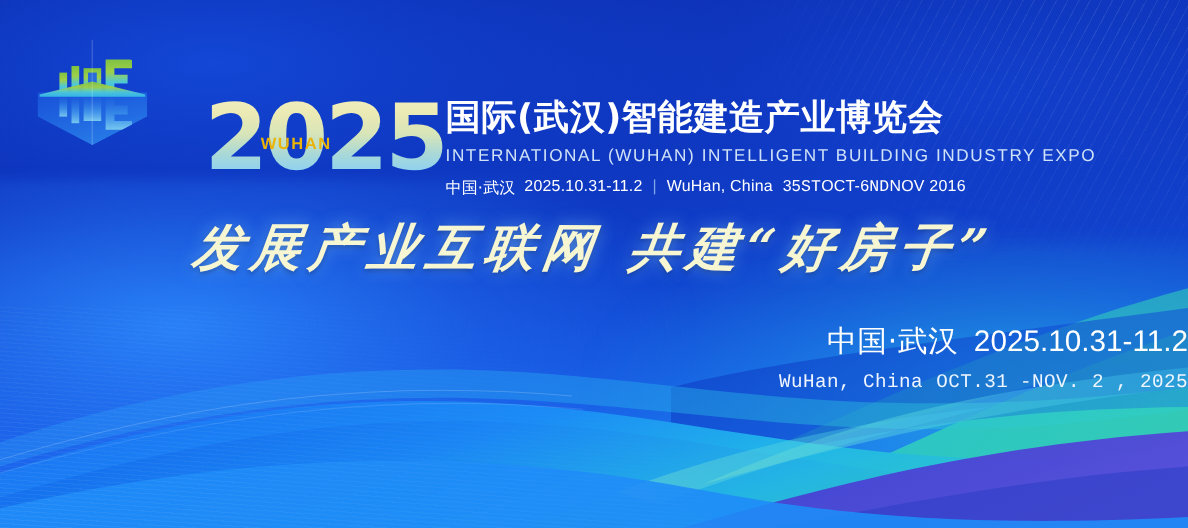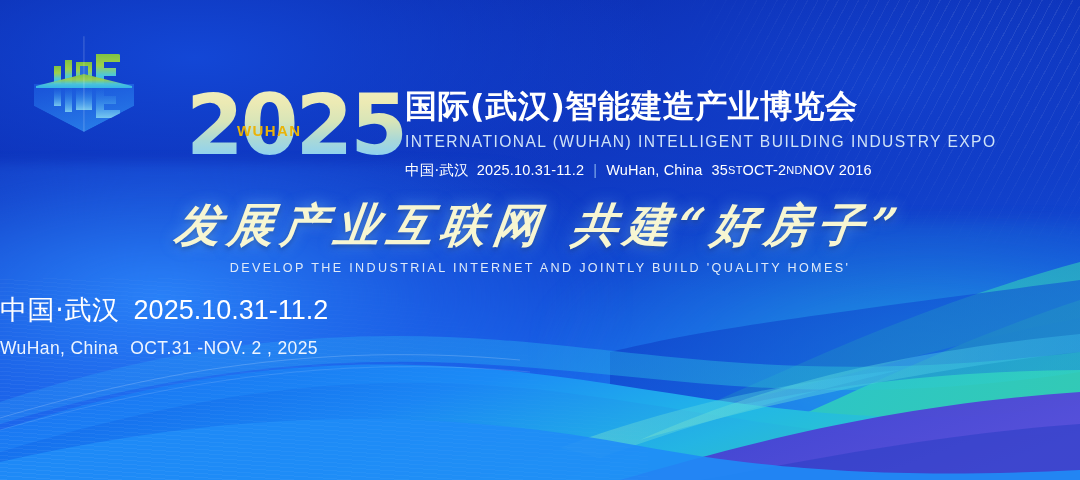--- a/index.html
+++ b/index.html
@@ -136,21 +136,21 @@
     display: flex;
     align-items: center;
     letter-spacing: 0.2px;
   }
   .title-date .cn { font-family: "DejaVu Sans", sans-serif; }
   .title-date .sep {
     color: #7fa9e8;
     margin: 0 9px;
     font-weight: 300;
   }
-  .title-date sup { font-size: 11px; vertical-align: super; }
+  .title-date sup { font-size: 15px; vertical-align: super; font-family: Liberation Mono, monospace; }
 
   
   .slogan-block {
     position: absolute;
     left: 0; right: 0; top: 198px;
     text-align: center;
   }
   .slogan-cn {
     font-size: 46px;
     font-weight: 700;
@@ -170,41 +170,41 @@
     letter-spacing: 2.35px;
     color: #dfeaf8;
     white-space: nowrap;
     font-family: "Liberation Sans", sans-serif;
   }
 
   
   .date-block {
     position: absolute;
     left: 0; right: 0; top: 292px;
-    text-align: left;
+    text-align: right;
   }
   .date-cn {
     font-size: 27px;
     color: #ffffff;
     letter-spacing: 0.6px;
     font-family: "DejaVu Sans", sans-serif;
     white-space: nowrap;
   }
   .date-cn .num {
     font-family: "Liberation Sans", sans-serif;
     margin-left: 14px;
     letter-spacing: 0;
   }
   .date-en {
     margin-top: 10px;
     font-size: 17.5px;
     color: #eef5ff;
     letter-spacing: 0.4px;
     white-space: nowrap;
-    font-family: Liberation Sans, sans-serif;
+    font-family: Liberation Mono, monospace;
   }
   .date-en .num { margin-left: 12px; }
 </style>
 </head>
 <body>
 
 <div id="banner">
 
   <div class="bg-base"></div>
   <div class="bg-glow-left"></div>
@@ -337,30 +337,29 @@
       <div class="title-en">INTERNATIONAL  (WUHAN)  INTELLIGENT BUILDING INDUSTRY EXPO</div>
       <div class="title-date">
         <span class="cn">中国·武汉</span>
         <span style="width:8px;display:inline-block"></span>
         <span>2025.10.31-11.2</span>
         <span class="sep">|</span>
         <span>WuHan, China</span>
         <span style="width:9px;display:inline-block"></span>
         <span>35</span>
           <sup>ST</sup>
-          <span> OCT-2</span>
+          <span> OCT-6</span>
           <sup>ND</sup>
           <span> NOV 2016</span>
       </div>
     </div>
   </div>
 
   <div class="slogan-block">
     <div class="slogan-cn"><span>发展产业互联网</span><span class="gap"></span><span>共建“好房子”</span></div>
-    <div class="slogan-en">DEVELOP THE INDUSTRIAL INTERNET AND JOINTLY BUILD 'QUALITY HOMES'</div>
   </div>
 
   <div class="date-block">
     <div class="date-cn"><span>中国·武汉</span><span class="num">2025.10.31-11.2</span></div>
     <div class="date-en"><span>WuHan, China</span><span class="num">OCT.31 -NOV. 2 , 2025</span></div>
   </div>
 
 </div>
 
 </body></html>

